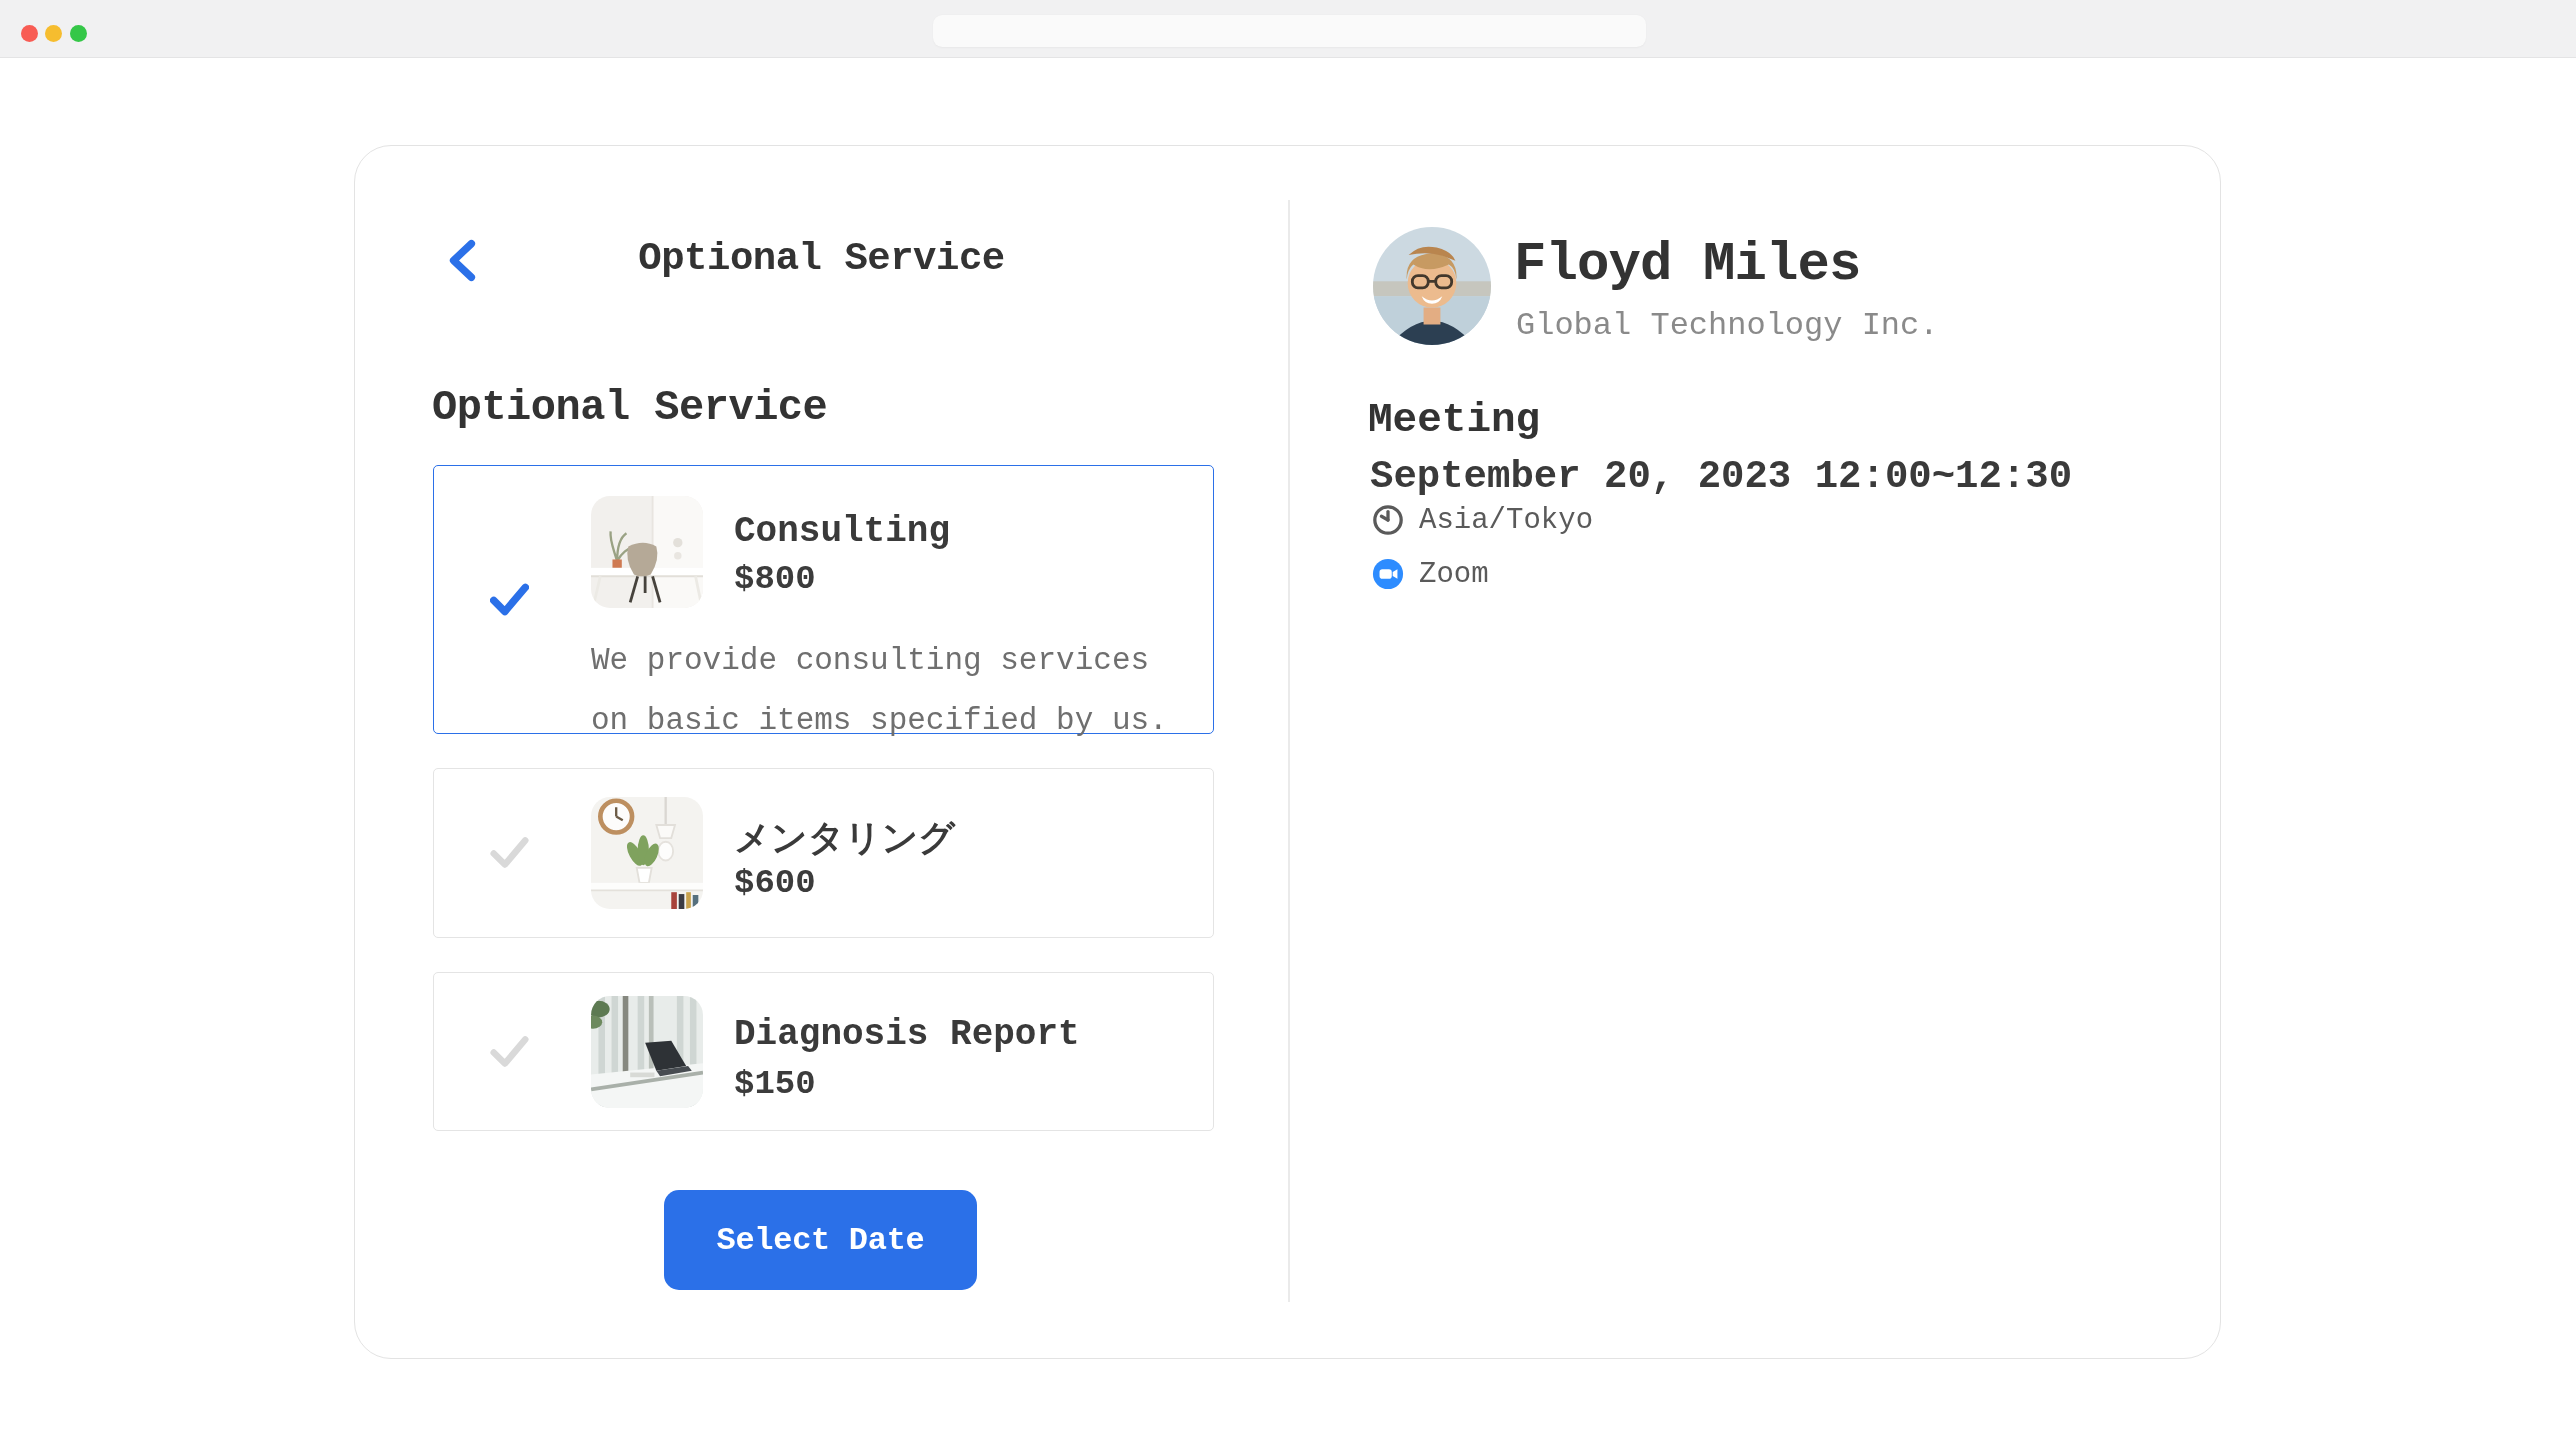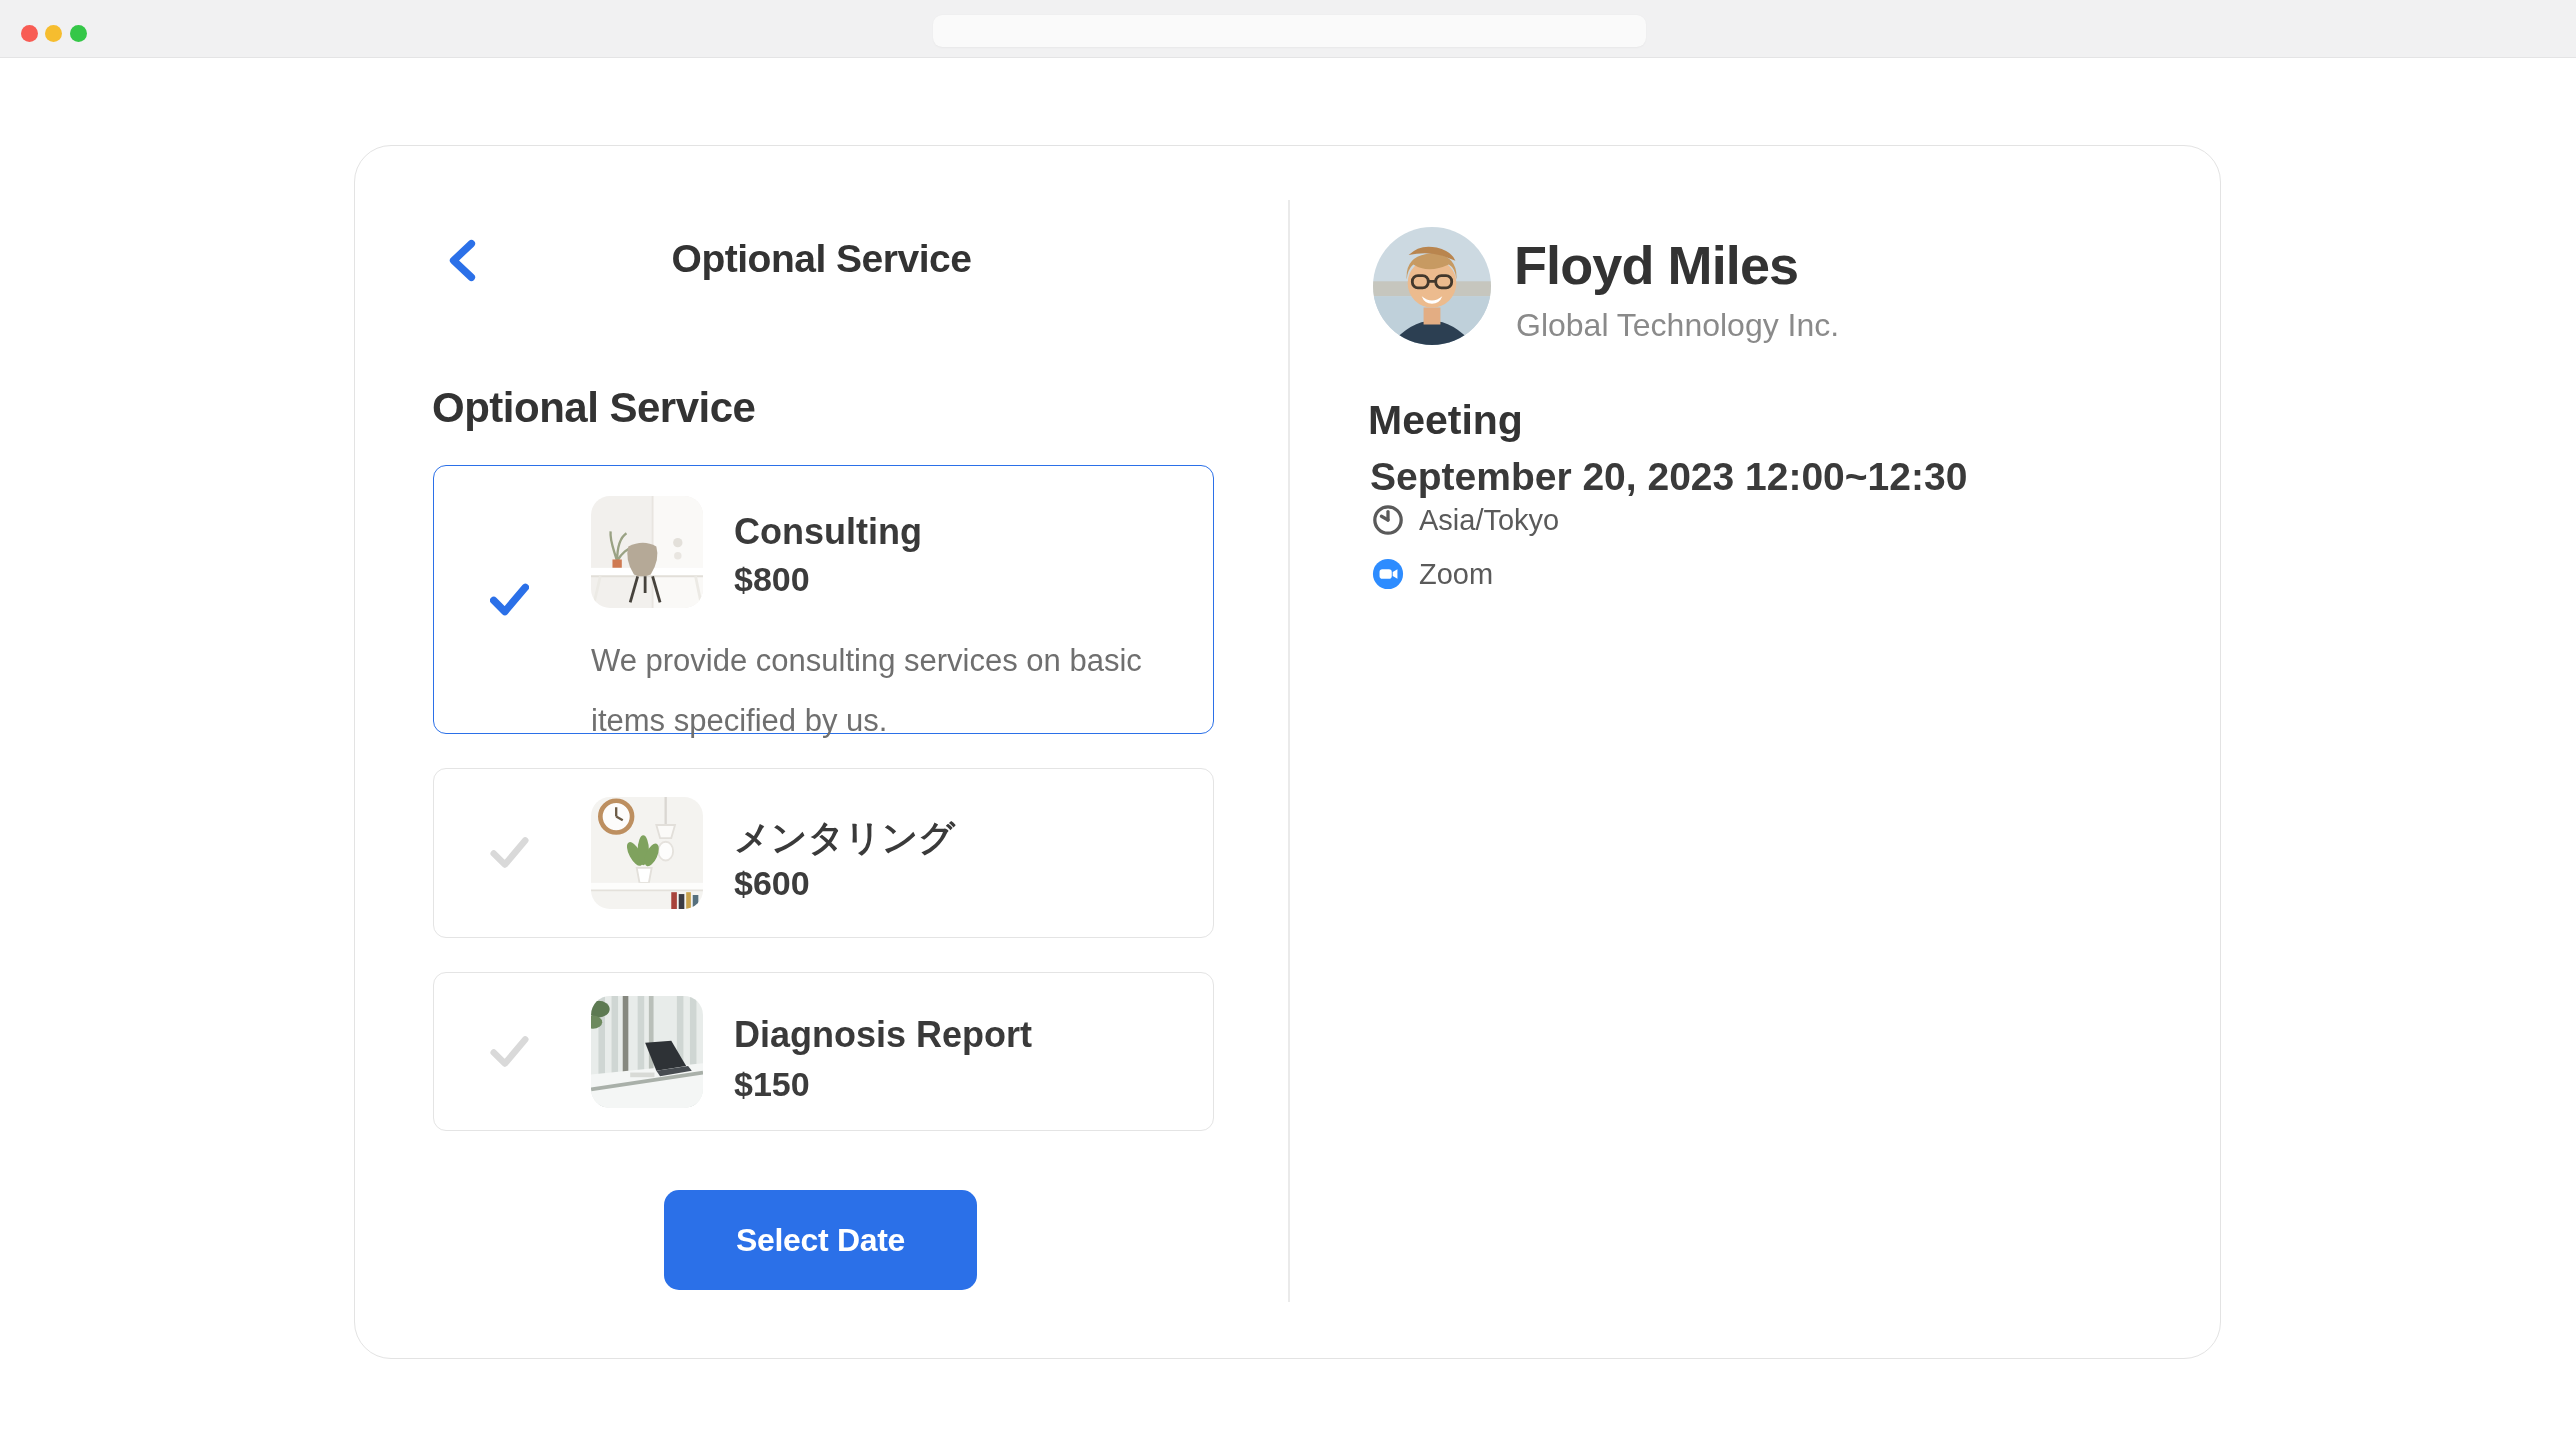--- a/index.html
+++ b/index.html
@@ -9,33 +9,33 @@
   
   .chrome { position:absolute; left:0; top:0; width:2576px; height:58px;
             background:#f1f1f2; border-bottom:1.9px solid #e4e4e5; }
   .lights { position:absolute; left:20.6px; top:25px; display:flex; gap:7.5px; }
   .light  { width:17px; height:17px; border-radius:50%; }
   .urlbar { position:absolute; left:933px; top:15px; width:713px; height:32px;
             background:#fafafa; border-radius:9.4px; box-shadow:0 0.9px 1.9px rgba(0,0,0,0.04); }
 
   
   .card { position:absolute; left:354px; top:145px; width:1867px; height:1214px;
-          background:#fff; border:1.9px solid #e3e3e3; border-radius:37px; }
+          background:#fff; border:1.9px solid #e3e3e3; border-radius:37px;font-family:Liberation Mono, monospace; }
   .divider { position:absolute; left:933px; top:54px; width:1.9px; height:1102px; background:#eaeaea; }
 
   
   .back-btn { position:absolute; left:81px; top:86px; width:52px; height:56px;
               display:flex; align-items:center; justify-content:center; cursor:pointer; }
   .page-title { position:absolute; left:0; top:91px; width:933px; text-align:center;
                 font-size:39px; font-weight:bold; color:#333; letter-spacing:-0.5px; }
   .section-heading { position:absolute; left:77px; top:238px; font-size:42px;
                      font-weight:bold; color:#333; letter-spacing:-0.5px; }
 
   .opt { position:absolute; left:78px; width:781px; background:#fff;
-         border:1.9px solid #e4e4e4; border-radius:13px; cursor:pointer; }
+         border:1.9px solid #e4e4e4; border-radius:5px; cursor:pointer; }
   .opt.selected { border-color:var(--accent); }
   .opt1 { top:319px; height:269px; }
   .opt2 { top:622px; height:170px; }
   .opt3 { top:826px; height:159px;padding-left:43px; }
 
   .check { position:absolute; left:56px; top:calc(50% - 19.7px); width:39px; height:39px; }
   .thumb { position:absolute; left:157px; width:112px; height:112px;
            border-radius:19px; overflow:hidden; }
   .opt1 .thumb { top:30px; }
   .opt2 .thumb, .opt3 .thumb { top:calc(50% - 56px); }

